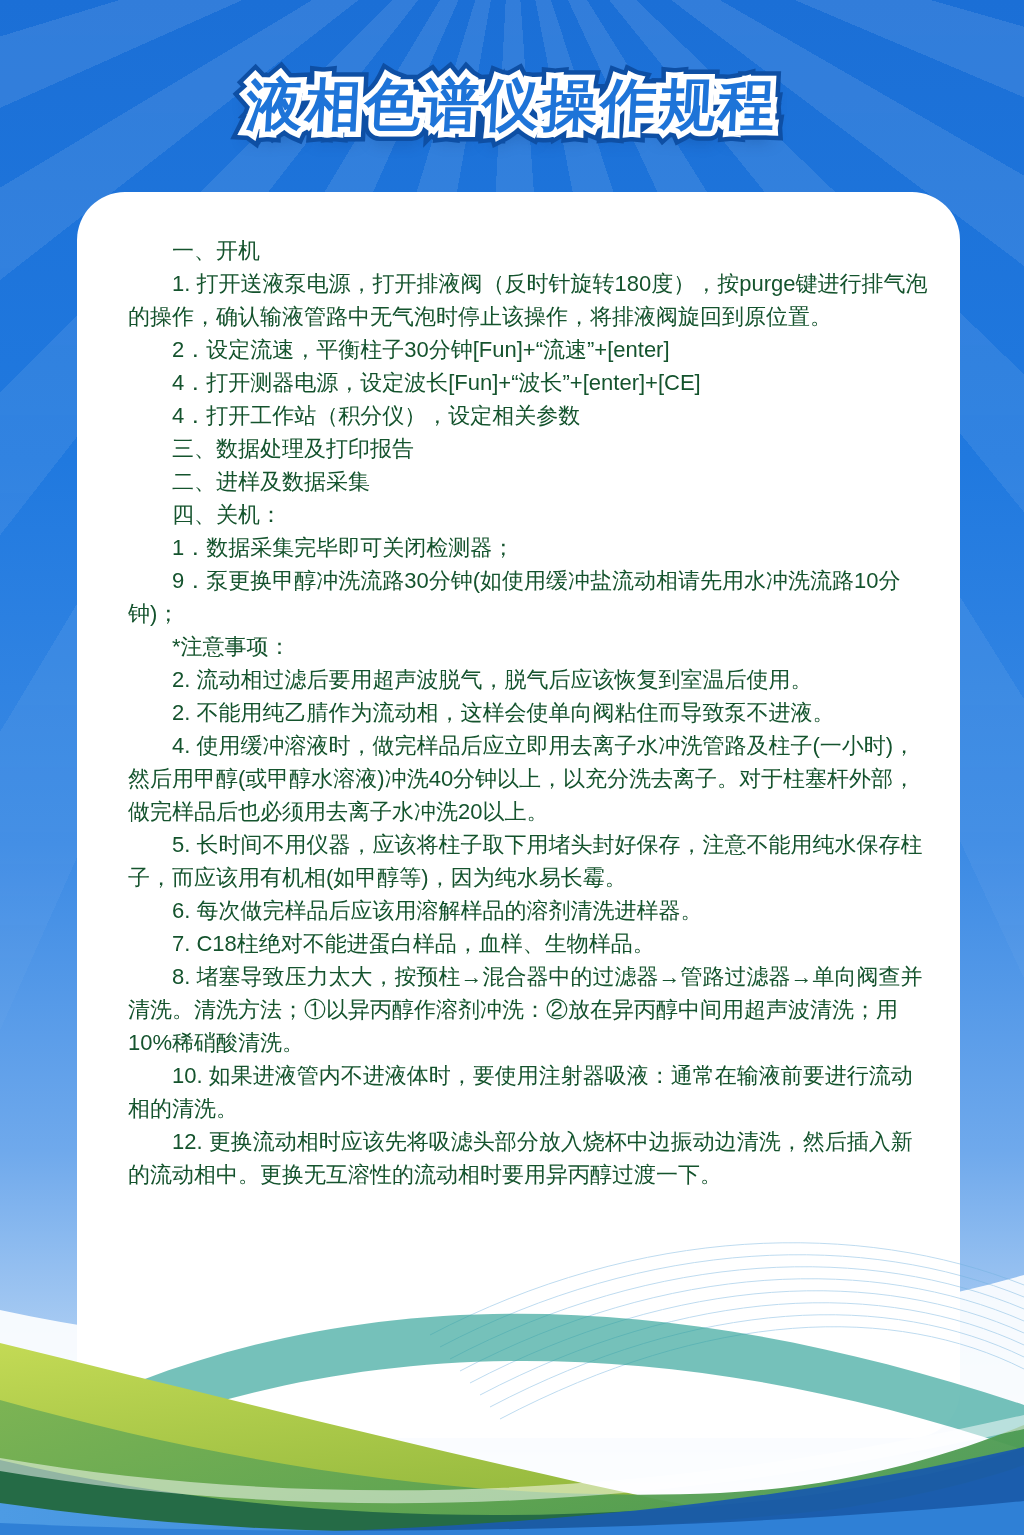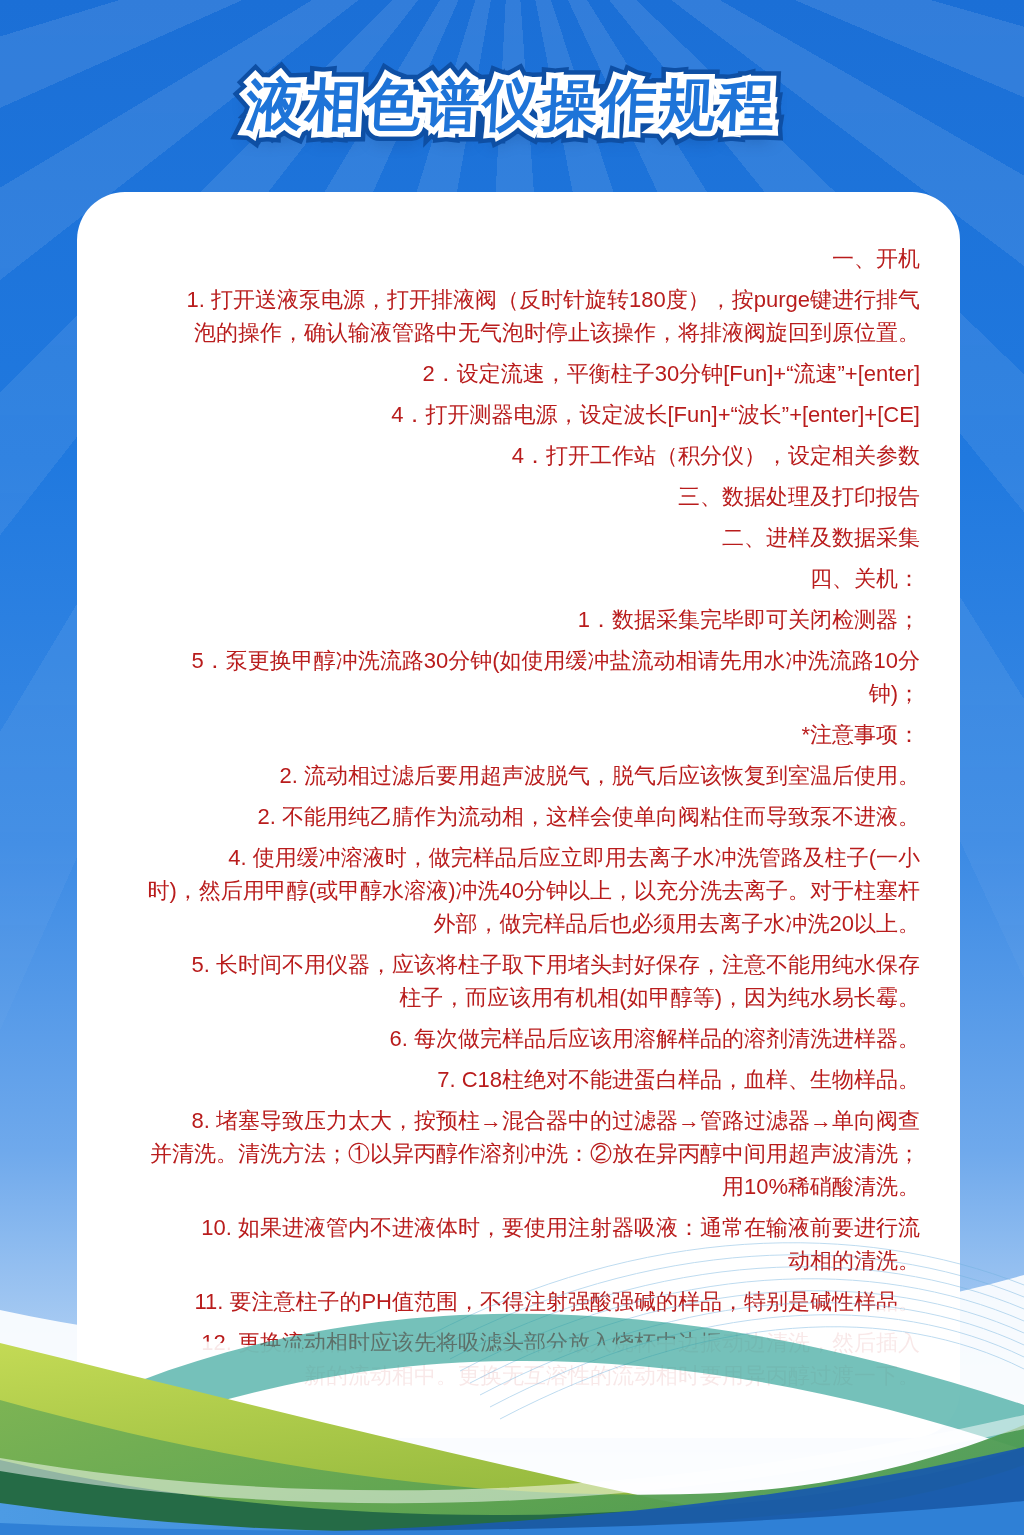--- a/index.html
+++ b/index.html
@@ -28,24 +28,23 @@
   .t-outer{color:#0e4fa4;-webkit-text-stroke:20px #0e4fa4;text-shadow:0 10px 16px rgba(6,38,92,.4);}
   .t-mid{color:#ffffff;-webkit-text-stroke:11px #ffffff;}
   .t-top{color:#1e74d8;}
   .card{
     position:absolute;left:77px;top:192px;width:883px;height:1246px;
     background:#ffffff;border-radius:48px;
     box-sizing:border-box;
     padding:42px 32px 0 51px;
   }
   .card p{
-    margin:8px;text-indent:2em;
-    font-size:22px;line-height:33px;color:#b91c1c;
+    margin:0;text-indent:2em;
+    font-size:22px;line-height:33px;color:#14532d;
     font-weight:500;
-    text-align:right;
   }
   .waves{position:absolute;left:0;bottom:0;width:1024px;height:320px;display:block;}
 </style>
 </head>
 <body>
 
 <div class="rays"></div>
 
 <div class="title-wrap">
   <div class="title-layer t-outer">液相色谱仪操作规程</div>
@@ -56,31 +55,30 @@
 <div class="card">
   <p>一、开机</p>
   <p>1. 打开送液泵电源，打开排液阀（反时针旋转180度），按purge键进行排气泡的操作，确认输液管路中无气泡时停止该操作，将排液阀旋回到原位置。</p>
   <p>2．设定流速，平衡柱子30分钟[Fun]+“流速”+[enter]</p>
   <p>4．打开测器电源，设定波长[Fun]+“波长”+[enter]+[CE]</p>
   <p>4．打开工作站（积分仪），设定相关参数</p>
   <p>三、数据处理及打印报告</p>
   <p>二、进样及数据采集</p>
   <p>四、关机：</p>
   <p>1．数据采集完毕即可关闭检测器；</p>
-  <p>5．泵更换甲醇冲洗流路30分钟(如使用缓冲盐流动相请先用水冲洗流路10分钟)；</p>
+  <p>9．泵更换甲醇冲洗流路30分钟(如使用缓冲盐流动相请先用水冲洗流路10分钟)；</p>
   <p>*注意事项：</p>
   <p>2. 流动相过滤后要用超声波脱气，脱气后应该恢复到室温后使用。</p>
   <p>2. 不能用纯乙腈作为流动相，这样会使单向阀粘住而导致泵不进液。</p>
   <p>4. 使用缓冲溶液时，做完样品后应立即用去离子水冲洗管路及柱子(一小时)，然后用甲醇(或甲醇水溶液)冲洗40分钟以上，以充分洗去离子。对于柱塞杆外部，做完样品后也必须用去离子水冲洗20以上。</p>
   <p>5. 长时间不用仪器，应该将柱子取下用堵头封好保存，注意不能用纯水保存柱子，而应该用有机相(如甲醇等)，因为纯水易长霉。</p>
   <p>6. 每次做完样品后应该用溶解样品的溶剂清洗进样器。</p>
   <p>7. C18柱绝对不能进蛋白样品，血样、生物样品。</p>
   <p>8. 堵塞导致压力太大，按预柱→混合器中的过滤器→管路过滤器→单向阀查并清洗。清洗方法；①以异丙醇作溶剂冲洗：②放在异丙醇中间用超声波清洗；用10%稀硝酸清洗。</p>
   <p>10. 如果进液管内不进液体时，要使用注射器吸液：通常在输液前要进行流动相的清洗。</p>
-  <p>11. 要注意柱子的PH值范围，不得注射强酸强碱的样品，特别是碱性样品。</p>
   <p>12. 更换流动相时应该先将吸滤头部分放入烧杯中边振动边清洗，然后插入新的流动相中。更换无互溶性的流动相时要用异丙醇过渡一下。</p>
 </div>
 
 <svg class="waves" viewBox="0 0 1024 320" preserveAspectRatio="none" aria-hidden="true">
   <defs>
     <linearGradient id="gYellow" x1="0" y1="0" x2="0.6" y2="1">
       <stop offset="0" stop-color="#c3da55"></stop>
       <stop offset="1" stop-color="#8cb33a"></stop>
     </linearGradient>
     <linearGradient id="gGreen" x1="0" y1="0" x2="1" y2="0.4">

